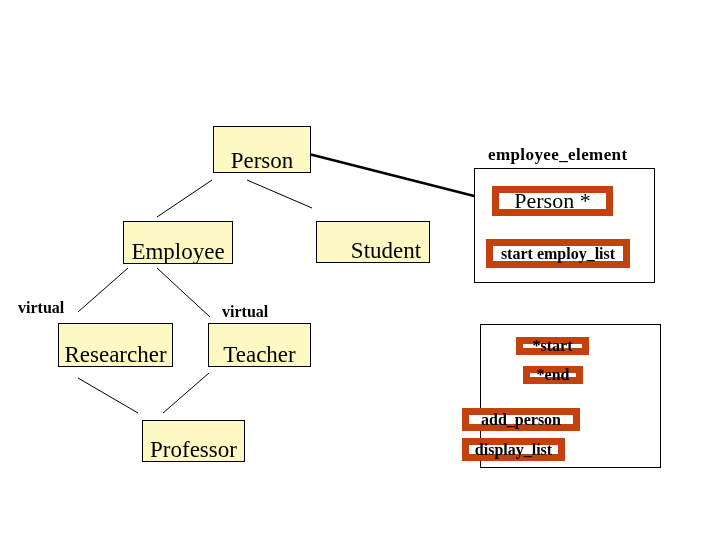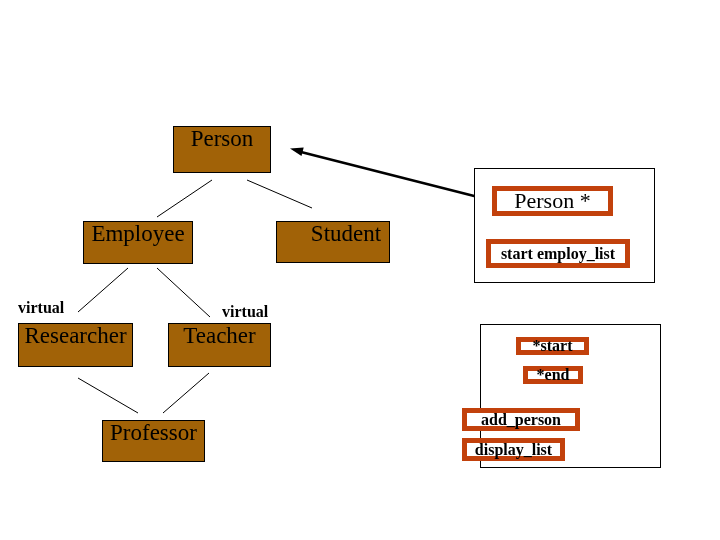--- a/index.html
+++ b/index.html
@@ -13,37 +13,38 @@
     overflow: hidden;
   }
   .edges {
     position: absolute;
     left: 0; top: 0;
     width: 720px; height: 540px;
   }
   .class-box {
     position: absolute;
     border: 1px solid #000000;
-    background: #a16207;
+    background: #fef9c3;
     display: flex;
-    align-items: flex-start;
+    align-items: flex-end;
     justify-content: center;
     font-size: 23px;
     line-height: 1;
     box-sizing: border-box;
+    margin-left: 40px;
   }
   .container-box {
     position: absolute;
     border: 1px solid #000000;
     background: #ffffff;
     box-sizing: border-box;
   }
   .member-box {
     position: absolute;
-    border: 5px solid #c2410c;
+    border: 7px solid #c2410c;
     background: #ffffff;
     display: flex;
     align-items: center;
     justify-content: center;
     font-weight: bold;
     font-size: 16px;
     line-height: 1;
     box-sizing: border-box;
     white-space: nowrap;
   }
@@ -122,20 +123,21 @@
   <div class="class-box box-teacher">
     <span>Teacher</span>
   </div>
   <div class="class-box box-professor">
     <span>Professor</span>
   </div>
 
   <div class="lbl virtual-left">virtual</div>
   <div class="lbl virtual-right">virtual</div>
 
+  <div class="hdr hdr-element">employee_element</div>
   <div class="container-box box-element"></div>
   <div class="member-box plain box-personptr">
     <span>Person *</span>
   </div>
   <div class="member-box box-friend">
     <span>start employ_list</span>
   </div>
 
   <div class="container-box box-list"></div>
   <div class="member-box box-start">

